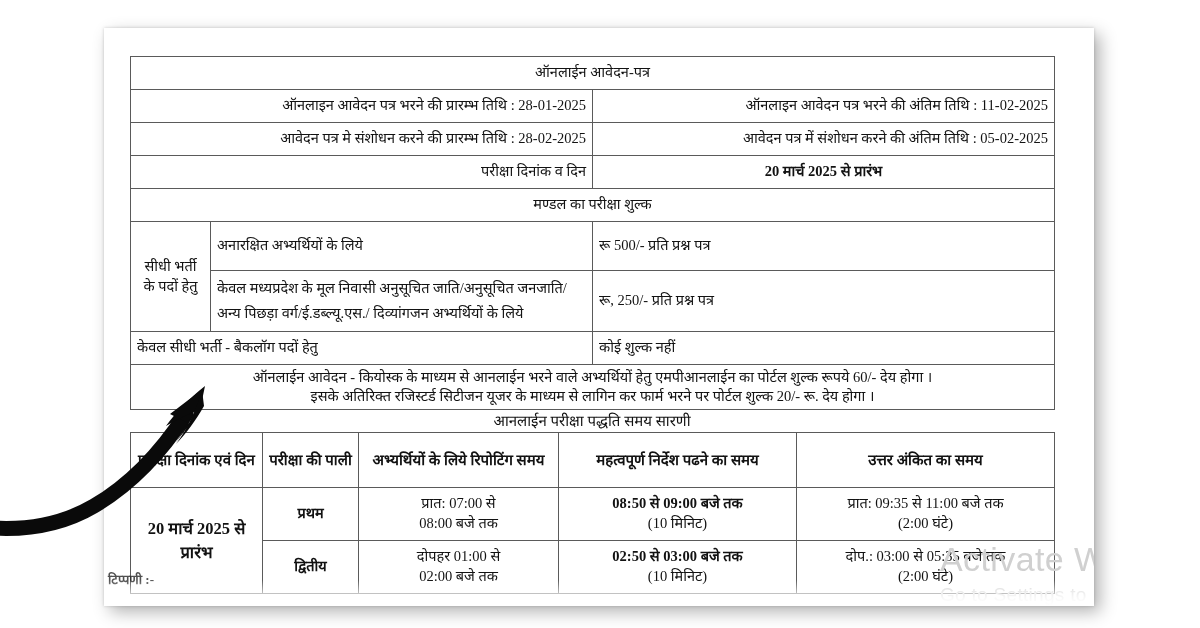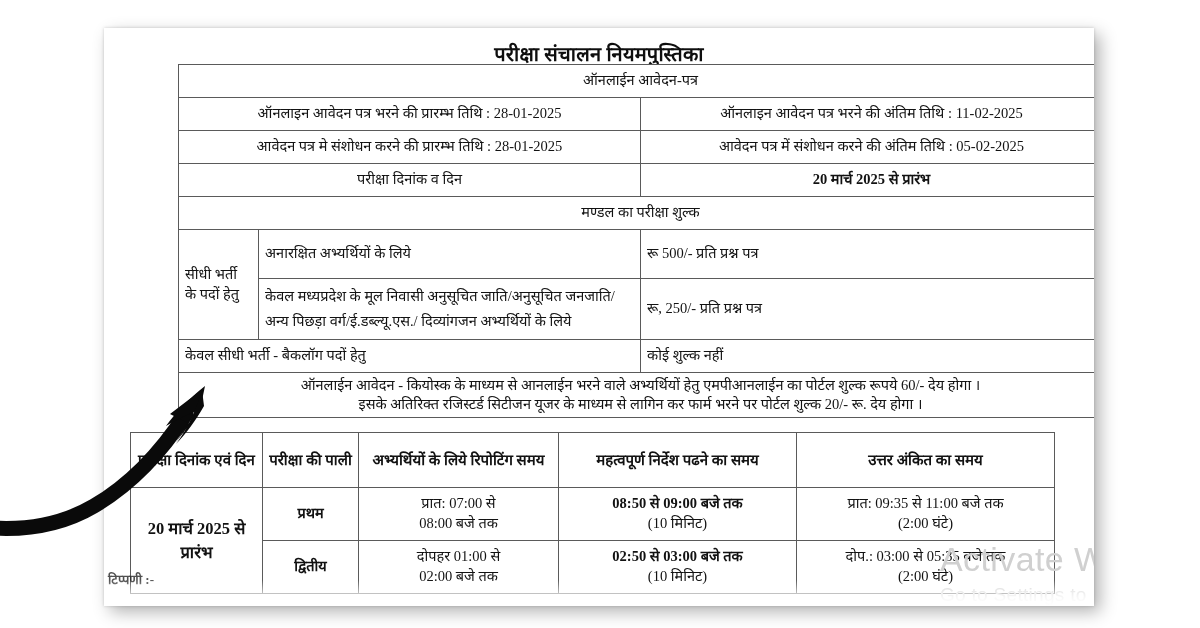--- a/index.html
+++ b/index.html
@@ -42,42 +42,41 @@
     border: 1.4px solid #5a5a5a;
     padding: 3px 6px;
     vertical-align: middle;
     color: #121212;
     font-family: "Liberation Serif", serif;
     font-size: 14.5px;
     line-height: 1.32;
   }
 
   .t-center { text-align: left; }
-  .t-left   { text-align: center; }
+  .t-left   { text-align: right; }
   .bold     { font-weight: bold; }
 
   
   #doc-title {
     position: absolute;
     left: 0; top: 12px;
     width: 990px;
     text-align: center;
     font-family: "Liberation Serif", serif;
     font-weight: bold;
     font-size: 20px;
     color: #0e0e0e;
     letter-spacing: 0.2px;
   }
 
   
   #table-upper {
     left: 26px;
-    top: 36px;
+    top: 28px;
     width: 924px;
-    margin-left: 48px;
   }
   #table-upper td { height: 26px; }
 
   .row-tall td { height: 30px; }
 
   .cell-heading {
     text-align: center;
     font-size: 15px;
   }
   .cell-subheading {
@@ -91,20 +90,21 @@
     font-size: 17px;
   }
   .cell-note {
     text-align: center;
     font-size: 14.5px;
     line-height: 1.55;
     padding-top: 6px;
     padding-bottom: 6px;
   }
   .cell-vert-label {
+    text-align: center;
     font-size: 15px;
     line-height: 2.0;
   }
 
   
   #schedule-caption {
     position: absolute;
     left: 26px;
     top: 382px;
     width: 924px;
@@ -201,41 +201,40 @@
     pointer-events: none;
   }
 </style>
 </head>
 <body>
 
 <div id="stage">
 
   <div id="page-sheet">
 
-    <div id="doc-title">परीक्षा संचालन नियमपुस्तिका</div>
 
     <table id="table-upper" class="doc-table">
       <colgroup>
         <col style="width:80px">
         <col style="width:382px">
         <col style="width:462px">
       </colgroup>
       <tbody>
 
         <tr>
           <td colspan="3" class="cell-heading">ऑनलाईन आवेदन-पत्र</td>
         </tr>
 
         <tr>
           <td colspan="2" class="t-left">ऑनलाइन  आवेदन पत्र भरने की प्रारम्भ तिथि  :  28-01-2025</td>
           <td class="t-left">ऑनलाइन  आवेदन पत्र भरने की अंतिम तिथि  :  11-02-2025</td>
         </tr>
 
         <tr>
-          <td colspan="2" class="t-left">आवेदन पत्र मे संशोधन करने की प्रारम्भ तिथि  :  28-01-2025</td>
+          <td colspan="2" class="t-left">आवेदन पत्र मे संशोधन करने की प्रारम्भ तिथि  :  28-02-2025</td>
           <td class="t-left">आवेदन पत्र में संशोधन करने की अंतिम तिथि  :  05-02-2025</td>
         </tr>
 
         <tr class="row-tall">
           <td colspan="2" class="t-left">परीक्षा दिनांक व दिन</td>
           <td class="cell-big-bold">20 मार्च 2025 से प्रारंभ</td>
         </tr>
 
         <tr class="row-tall">
           <td colspan="3" class="cell-subheading">मण्डल  का  परीक्षा शुल्क</td>
@@ -265,20 +264,21 @@
 
         <tr>
           <td colspan="3" class="cell-note">
             <span>ऑनलाईन आवेदन - कियोस्क के माध्यम से आनलाईन भरने वाले अभ्यर्थियों हेतु एमपीआनलाईन का पोर्टल शुल्क रूपये 60/- देय होगा ।</span><br>
             <span>इसके अतिरिक्त रजिस्टर्ड सिटीजन यूजर के माध्यम से लागिन कर फार्म भरने पर पोर्टल शुल्क 20/- रू. देय होगा ।</span>
           </td>
         </tr>
       </tbody>
     </table>
 
+    <div id="schedule-caption">आनलाईन परीक्षा पद्धति समय सारणी</div>
 
     <table id="table-lower" class="doc-table">
       <colgroup>
         <col style="width:132px">
         <col style="width:96px">
         <col style="width:200px">
         <col style="width:238px">
         <col style="width:258px">
       </colgroup>
       <tbody>

